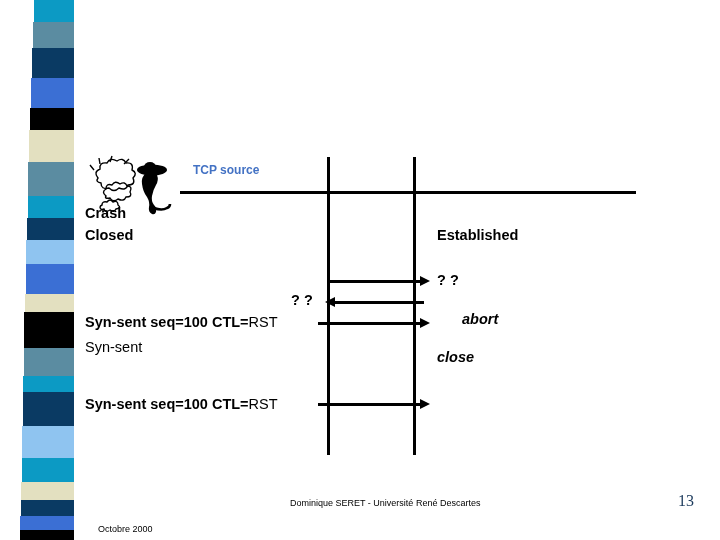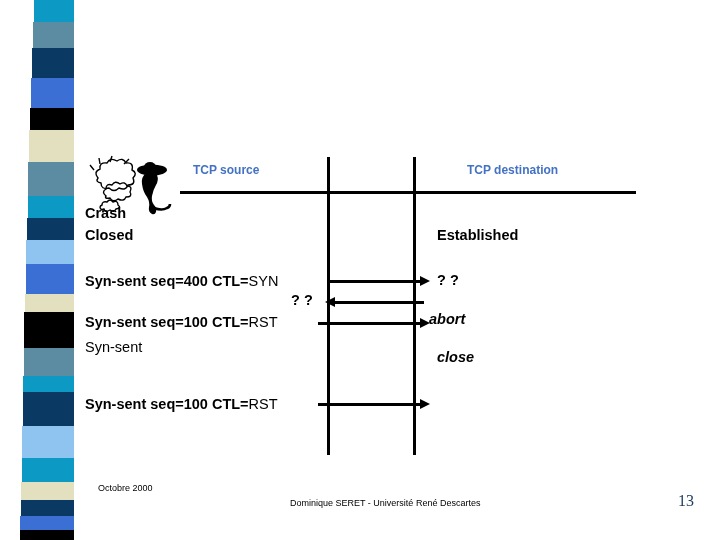--- a/index.html
+++ b/index.html
@@ -95,21 +95,21 @@
   #t-synsent400 { left: 85px;  top: 272px; }
   #t-qq-left    { left: 291px; top: 291px; }
   #t-synsent100a{ left: 85px;  top: 313px; }
   #t-synsent    { left: 85px;  top: 338px; }
   #t-synsent100b{ left: 85px;  top: 395px; }
 
   
   #t-established{ left: 437px; top: 226px; }
   #t-qq-right   { left: 437px; top: 271px; }
   #t-seq300     { left: 437px; top: 291px; }
-  #t-abort      { left: 429px; top: 310px; }
+  #t-abort      { left: 462px; top: 310px; }
   #t-close      { left: 437px; top: 348px; }
 
   
   .arrow-line {
     position: absolute;
     height: 3px;
     background: #000000;
   }
   .arrow-head {
     position: absolute;
@@ -121,21 +121,21 @@
   .arrow-head.right { border-left: 10px solid #000000; }
   .arrow-head.left  { border-right: 10px solid #000000; }
 
   
   .footer-txt {
     position: absolute;
     font-size: 9px;
     color: #000000;
     white-space: nowrap;
   }
-  #footer-date   { left: 98px;  top: 483px; }
+  #footer-date   { left: 98px;  top: 524px; }
   #footer-author { left: 290px; top: 498px; text-align: right; }
   #footer-page {
     position: absolute;
     left: 678px;
     top: 492px;
     font-size: 16px;
     color: #1b3a5c;
     font-family: "Liberation Serif", serif;
   }
 </style>
@@ -183,32 +183,28 @@
       <g fill="#000000">
         <ellipse cx="68" cy="22" rx="15" ry="5.5"></ellipse>
         <ellipse cx="66" cy="19" rx="6" ry="5"></ellipse>
         <path d="M62,25 q-5,4 -4,11 q1,8 5,13 q3,5 2,10 q-1,5 3,7 q3,1 4,-2 q1,-4 -2,-7 q-3,-4 -2,-9 q1,-6 4,-11 q3,-5 1,-10 q-2,-4 -6,-4 q-3,0 -5,2 z"></path>
         <path d="M70,60 q8,3 13,0 q3,-1 3,-4" fill="none" stroke="#000000" stroke-width="2.6"></path>
       </g>
     </svg>
   </div>
 
   <div class="col-header" id="header-source">TCP source</div>
-  <div class="col-header" id="header-destination">TCP destination</div>
 
   <div class="hline" style="left:180px; top:191px; width:456px;"></div>
   <div class="vline" style="left:327px; top:157px; height:298px;"></div>
   <div class="vline" style="left:413px; top:157px; height:298px;"></div>
 
   <div class="txt b" id="t-crash">Crash</div>
   <div class="txt b" id="t-closed">Closed</div>
 
-  <div class="txt" id="t-synsent400">
-    <span class="b">Syn-sent seq=400 CTL=</span><span class="r">SYN</span>
-  </div>
 
   <div class="txt b" id="t-qq-left">? ?</div>
 
   <div class="txt" id="t-synsent100a">
     <span class="b">Syn-sent seq=100 CTL=</span><span class="r">RST</span>
   </div>
 
   <div class="txt r" id="t-synsent">Syn-sent</div>
 
   <div class="txt" id="t-synsent100b">

